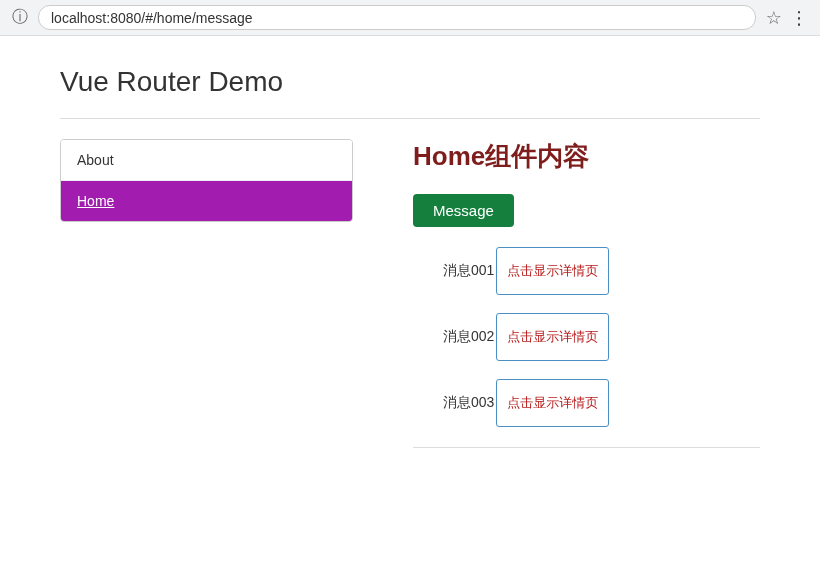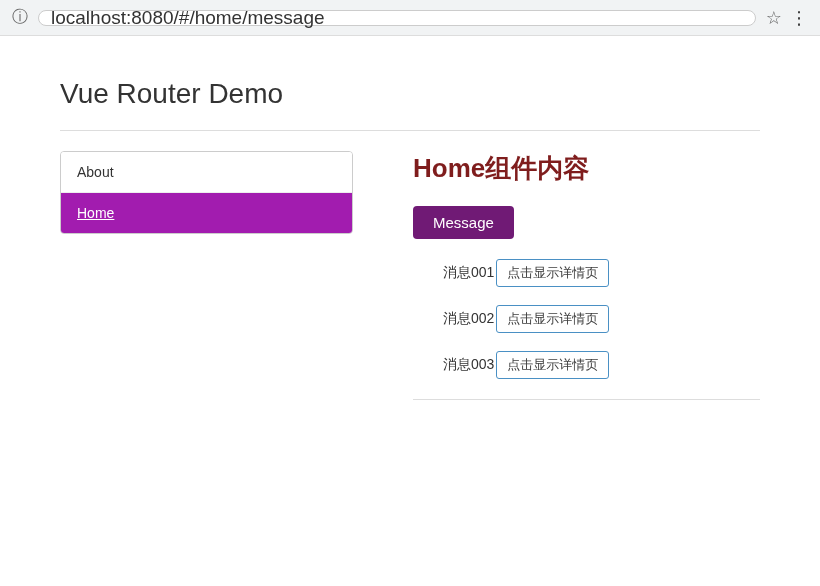--- a/index.html
+++ b/index.html
@@ -31,23 +31,23 @@
       font-size: 16px;
       cursor: default;
     }
 
     .browser-url {
       flex: 1;
       background: #fff;
       border: 1px solid #ccc;
       border-radius: 12px;
       padding: 4px 12px;
-      font-size: 19px;
-      color: #333;
-      height: 16px;
+      font-size: 14px;
+      color: #333;
+      height: 25px;
       display: flex;
       align-items: center;
     }
 
     .browser-actions {
       display: flex;
       gap: 8px;
       align-items: center;
     }
 
@@ -59,21 +59,20 @@
 
     .browser-menu {
       color: #333;
       font-size: 18px;
       cursor: pointer;
     }
 
     
     .page-content {
       padding: 30px 60px;
-      margin-top: 12px;
     }
 
     .page-title {
       font-size: 28px;
       font-weight: normal;
       color: #333;
       margin-bottom: 20px;
     }
 
     .divider {
@@ -142,21 +141,21 @@
       padding: 8px 20px;
       cursor: pointer;
       font-size: 15px;
       color: #4a7fc1;
       background: transparent;
       border: none;
       text-decoration: none;
     }
 
     .tab-item.active {
-      background: #701a75;
+      background: #15803d;
       color: #fff;
       border-radius: 4px;
     }
 
     .tab-item.inactive {
       color: #4a7fc1;
     }
 
     
     .message-list {
@@ -167,23 +166,23 @@
     .message-list li {
       margin-bottom: 18px;
       display: flex;
       align-items: center;
       gap: 2px;
       font-size: 14px;
       color: #333;
     }
 
     .detail-btn {
-      padding: 4px 10px;
+      padding: 14px 10px;
       border: 1px solid #4a90c4;
-      color: #404040;
+      color: #b91c1c;
       background: #fff;
       border-radius: 3px;
       cursor: pointer;
       font-size: 13px;
     }
 
     .bottom-divider {
       border: none;
       border-top: 1px solid #ddd;
       margin-top: 20px;

